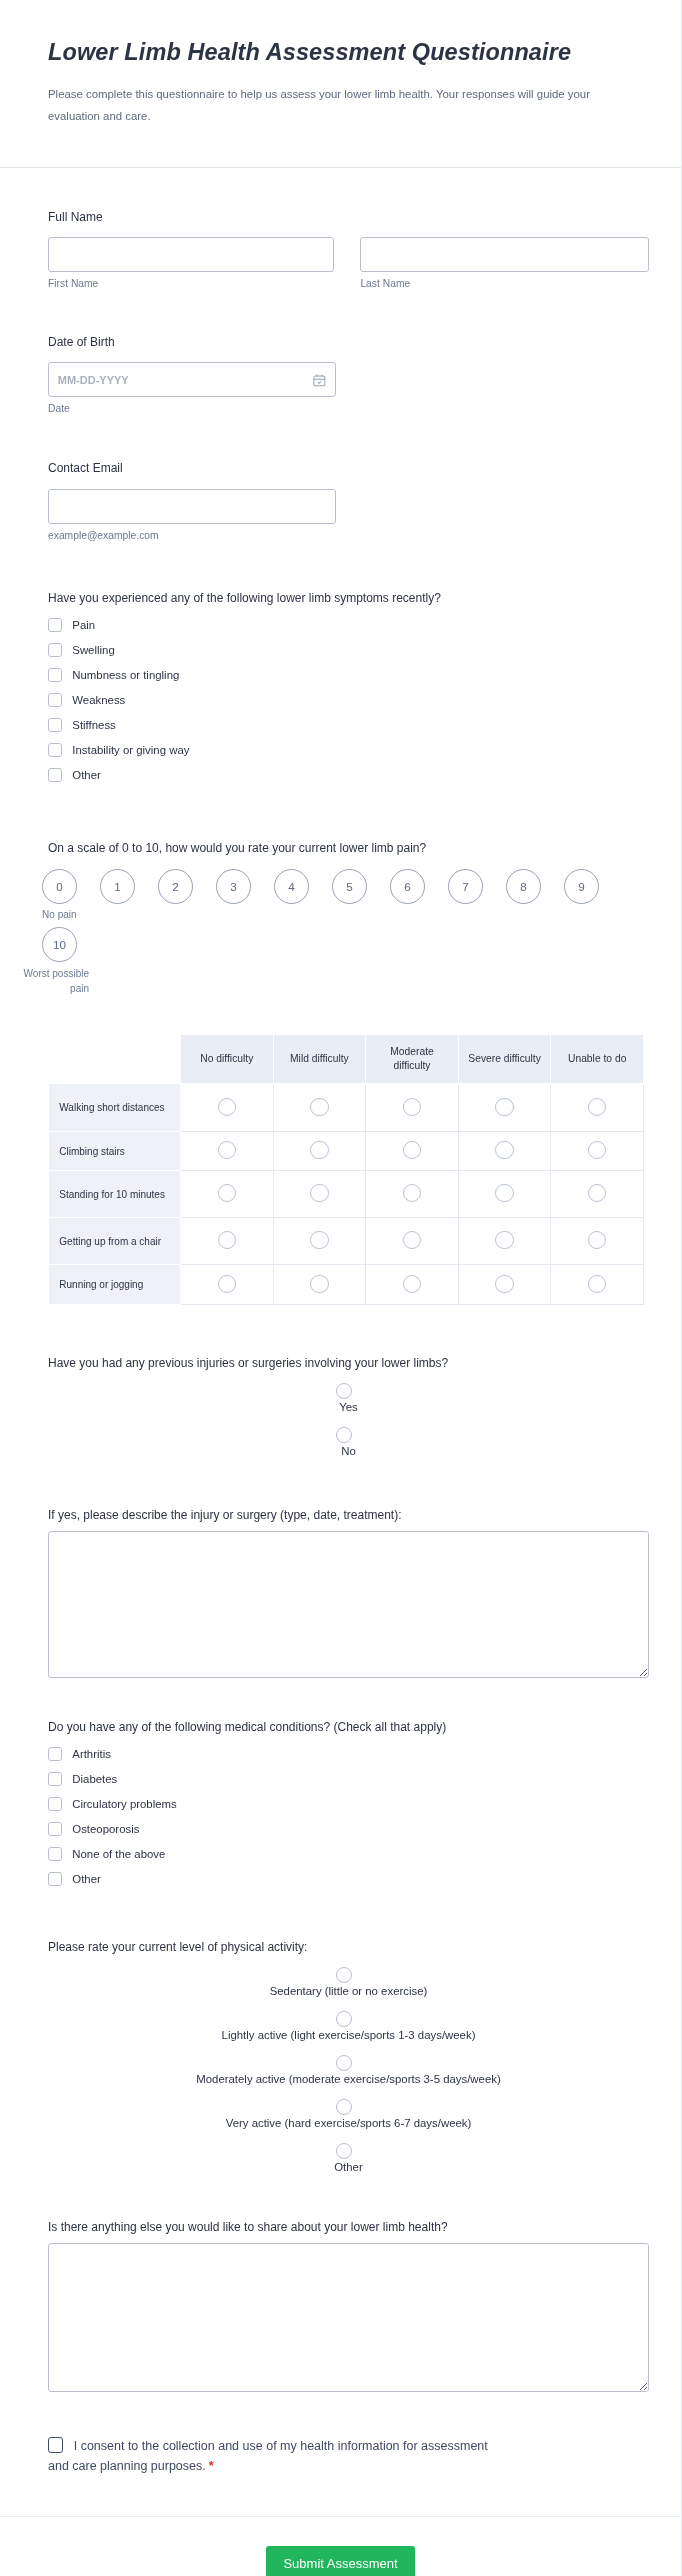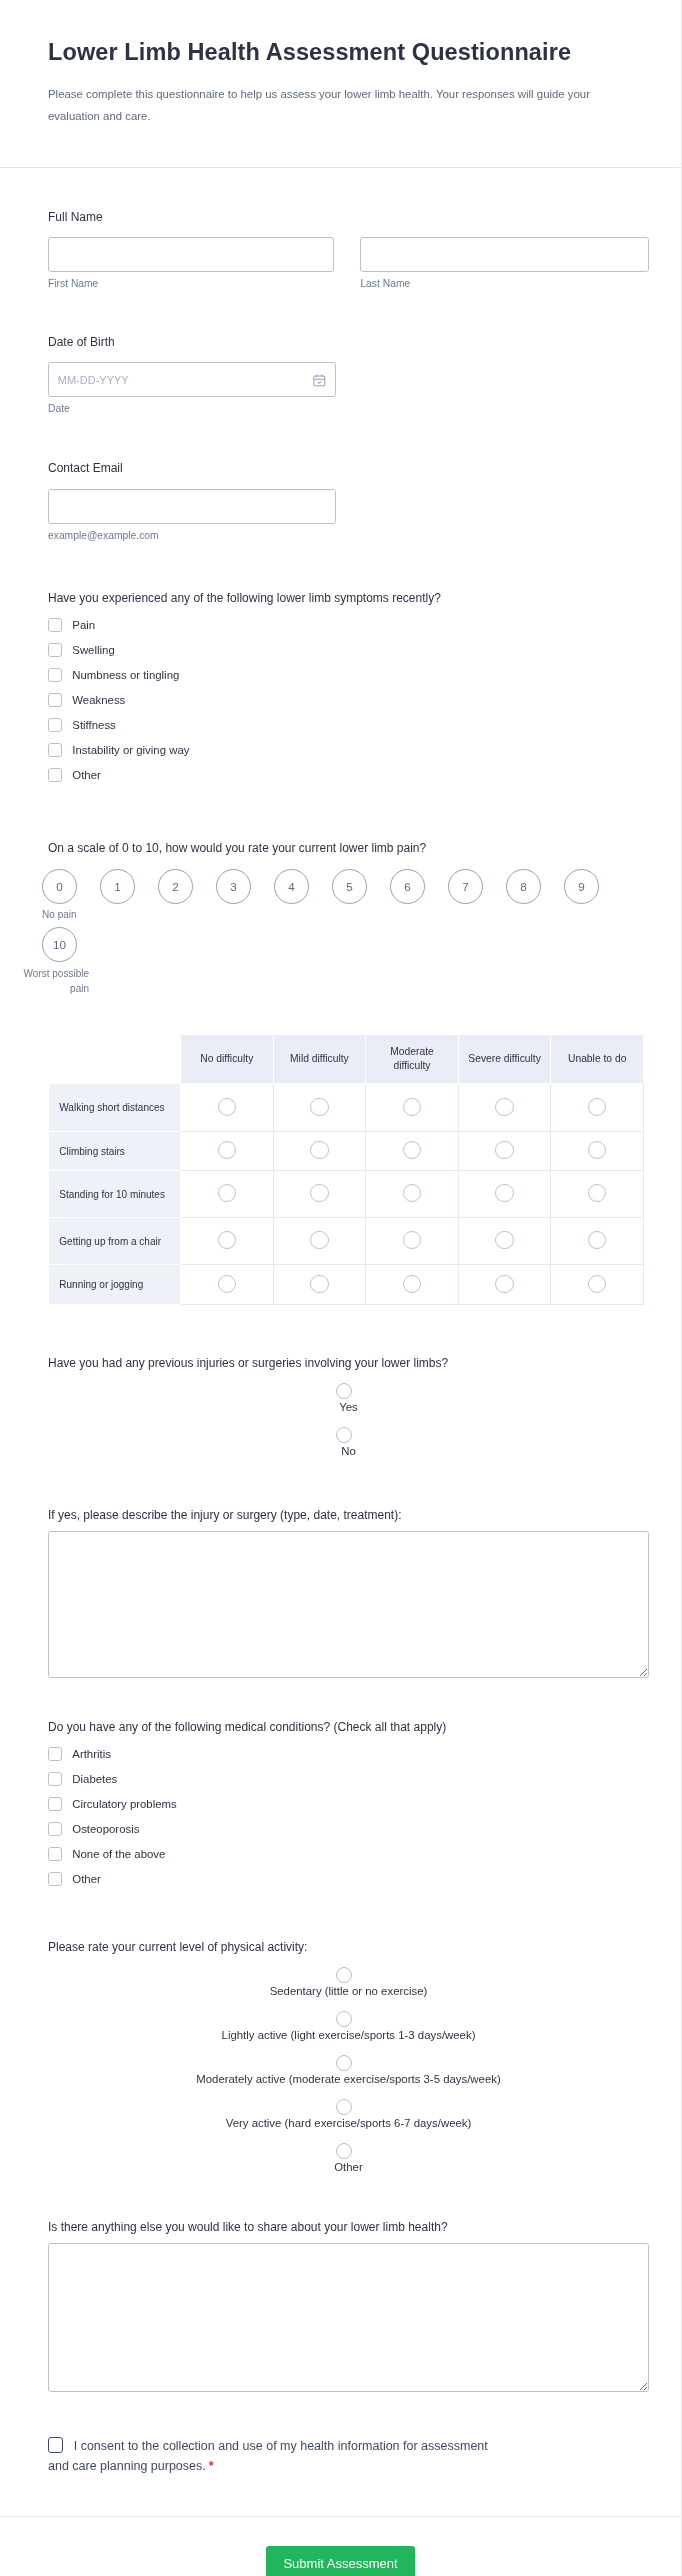--- a/index.html
+++ b/index.html
@@ -20,20 +20,21 @@
   .form-header {
     padding: 34px 48px 40px 48px;
     border-bottom: 0.7px solid #dee3ea;
   }
   .form-title {
     font-size: 23.5px;
     font-weight: 700;
     line-height: 36px;
     color: #2c3345;
     letter-spacing: 0.1px;
+    font-style: italic;
   }
   .form-subtitle {
     margin-top: 12.5px;
     font-size: 11.4px;
     line-height: 22px;
     color: #5e6a7e;
     max-width: 558px;
   }
 
   
@@ -66,21 +67,21 @@
 
   
   .sec-fullname { margin-top: 41px; }
   .name-row { display: flex; gap: 26.4px; margin-top: 12.5px; }
   .name-col-first { width: 286px; }
   .name-col-last { flex: 1; }
 
   
   .sec-dob { margin-top: 45px; }
   .dob-wrap { position: relative; width: 288px; margin-top: 12.5px; }
-  .dob-wrap .text-input { padding-right: 16px; }
+  .dob-wrap .text-input { padding-right: 16px; font-weight: bold; }
   .cal-icon {
     position: absolute; right: 9.5px; top: 10.3px;
     width: 14.7px; height: 14.7px; display: block;
   }
 
   
   .sec-email { margin-top: 46px; }
   .email-wrap { width: 288px; margin-top: 12.5px; }
 
   

